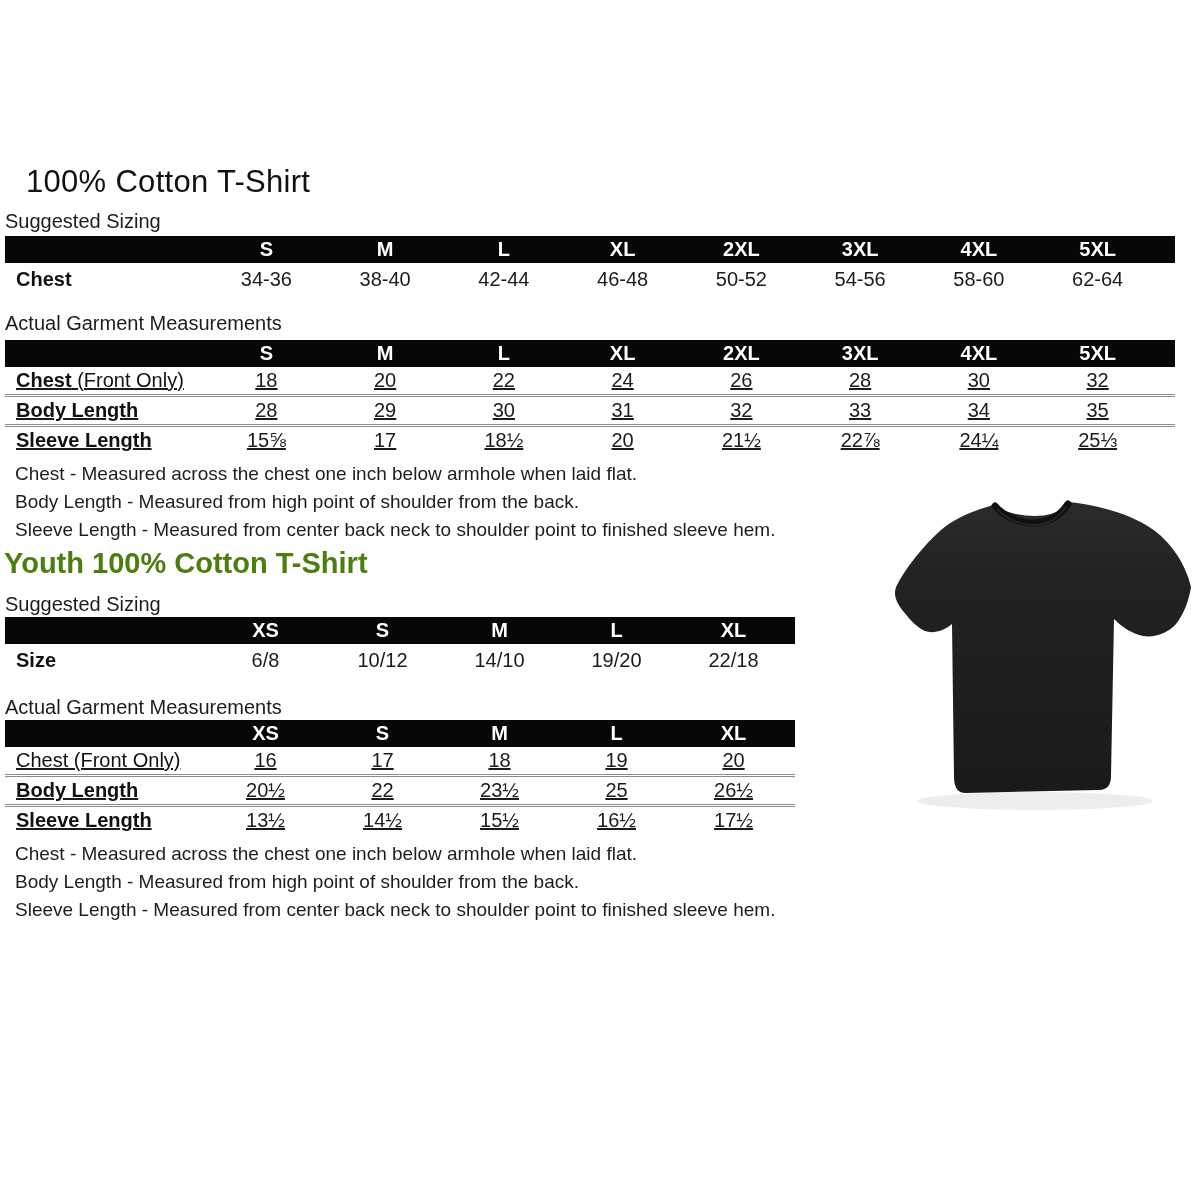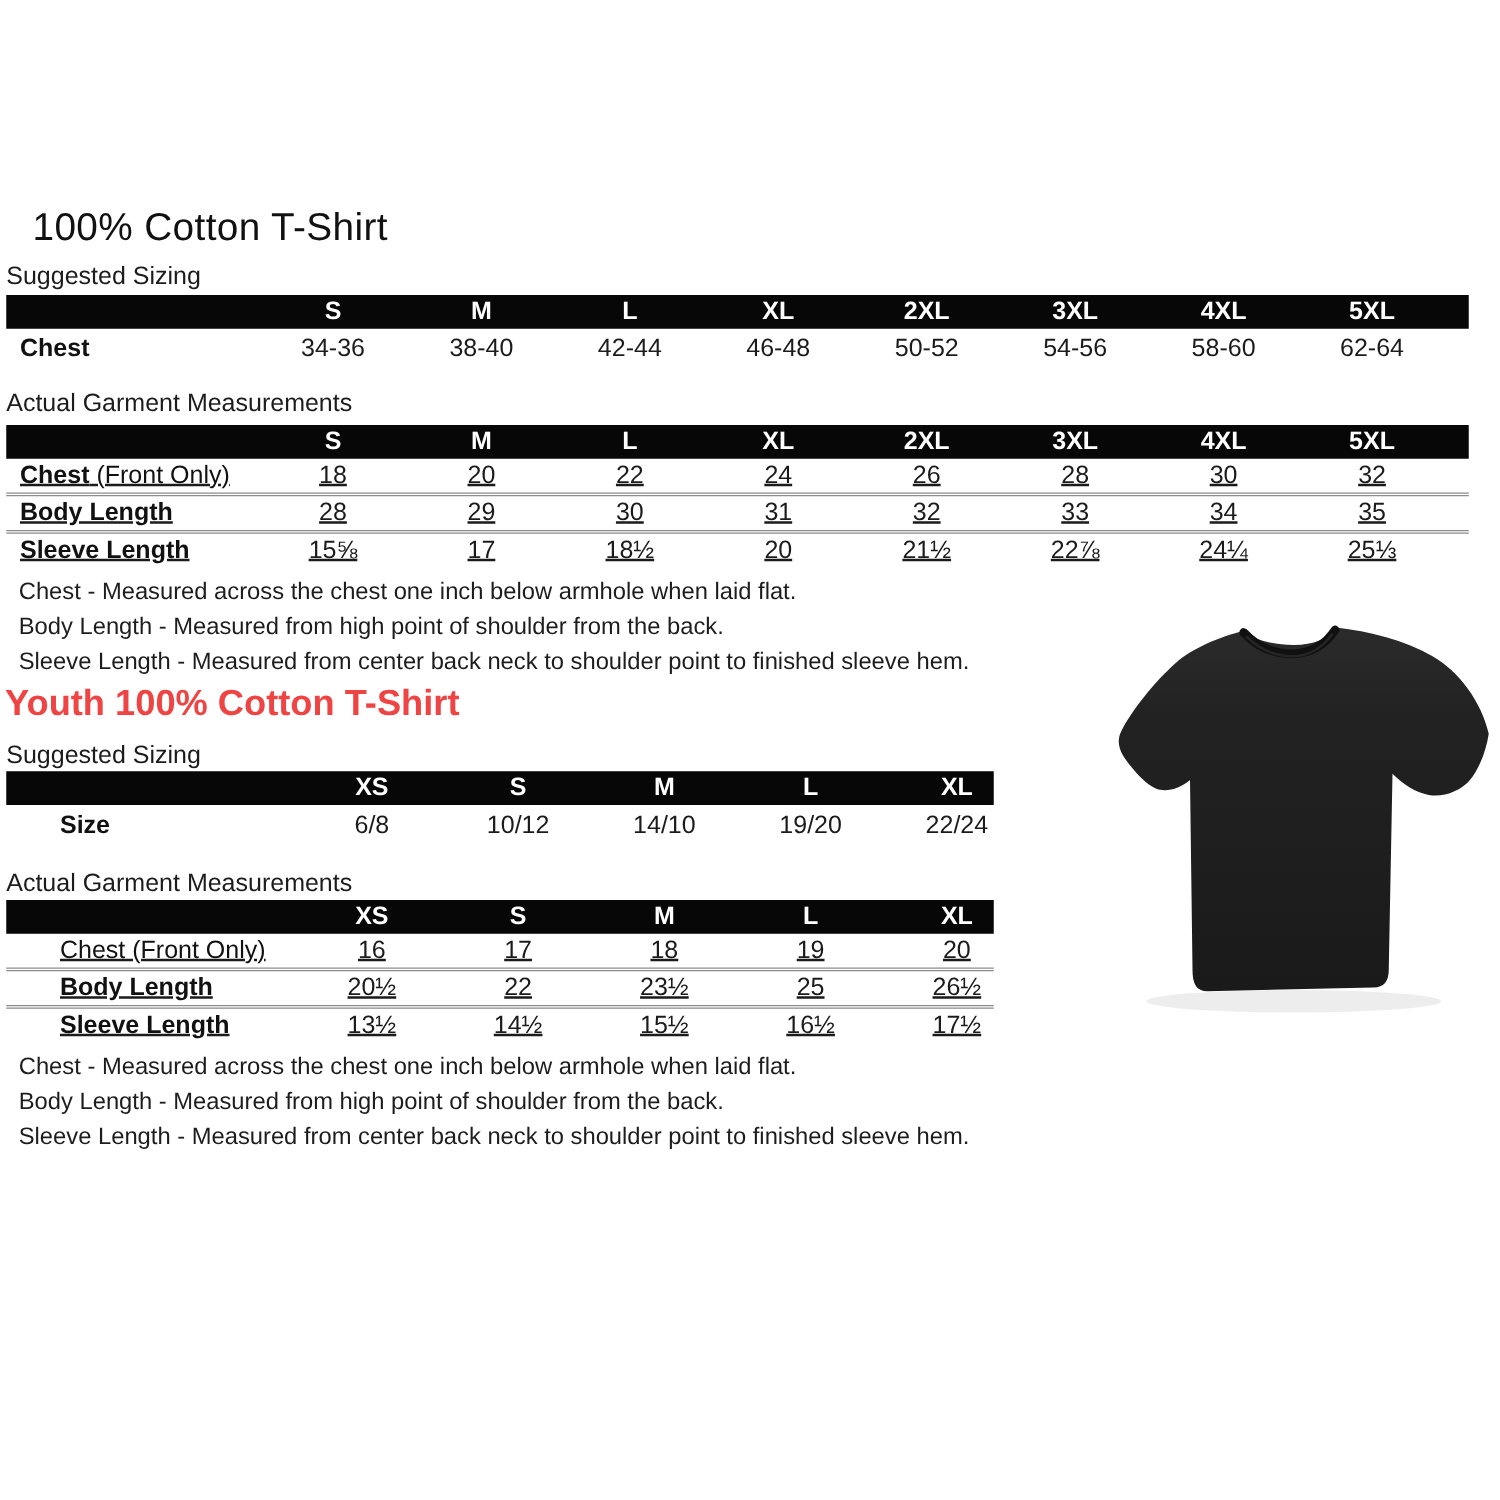--- a/index.html
+++ b/index.html
@@ -3,28 +3,28 @@
 <meta charset="utf-8">
 <style>
   html,body{margin:0;padding:0;background:#ffffff;}
   body{width:1200px;height:1200px;font-family:"Liberation Sans",sans-serif;color:#1a1a1a;}
   .canvas{position:relative;width:1200px;height:1200px;overflow:hidden;background:#fff;}
 
   .title-main{position:absolute;left:26px;top:164px;font-size:31px;font-weight:400;color:#111;letter-spacing:.3px;white-space:nowrap;}
   .banner{position:absolute;left:345px;top:167px;width:560px;height:39px;background:#0a0a0a;color:#fff;
           display:flex;align-items:center;justify-content:center;font-size:29px;font-weight:700;letter-spacing:7px;white-space:nowrap;}
   .sec-label{position:absolute;font-size:20px;color:#1c1c1c;white-space:nowrap;}
-  .title-youth{position:absolute;left:4px;top:547px;font-size:29px;font-weight:700;color:#ef4444;white-space:nowrap;}
+  .title-youth{position:absolute;left:4px;top:547px;font-size:29px;font-weight:700;color:#4d7c0f;white-space:nowrap;}
 
   .tbl{position:absolute;left:5px;}
   .tbl-adult{width:1170px;}
   .tbl-youth{width:790px;}
   .thead{display:grid;background:#070707;color:#fff;font-weight:700;font-size:20px;align-items:center;text-align:center;}
   .tbl-adult .thead,.tbl-adult .trow{grid-template-columns:202px repeat(8,118.75px);}
-  .tbl-youth .thead,.tbl-youth .trow{grid-template-columns:202px repeat(5,117px);padding-left:32px;}
+  .tbl-youth .thead,.tbl-youth .trow{grid-template-columns:202px repeat(5,117px);}
   .thead{height:27px;}
   .trow{display:grid;align-items:center;text-align:center;font-size:20px;color:#1b1b1b;}
   .row-tall{height:32px;}
   .row-std{height:27px;text-decoration:underline;}
   .trow + .trow{border-top:3px double #8c8c8c;}
   .rlabel{text-align:left;padding-left:11px;font-weight:700;font-size:20px;color:#111;white-space:nowrap;}
   .rlabel .lnote{font-weight:400;}
   .rlabel-plain{font-weight:400;}
 
   .note{position:absolute;left:15px;font-size:19px;color:#1d1d1d;white-space:nowrap;}
@@ -130,21 +130,21 @@
       <div>M</div>
       <div>L</div>
       <div>XL</div>
     </div>
     <div class="trow row-tall">
       <div class="rlabel">Size</div>
       <div>6/8</div>
       <div>10/12</div>
       <div>14/10</div>
       <div>19/20</div>
-      <div>22/24</div>
+      <div>22/18</div>
     </div>
   </div>
 
   <div class="sec-label" style="top:696px;left:5px;">Actual Garment Measurements</div>
 
   <div class="tbl tbl-youth" style="top:720px;">
     <div class="thead">
       <div></div>
       <div>XS</div>
       <div>S</div>

